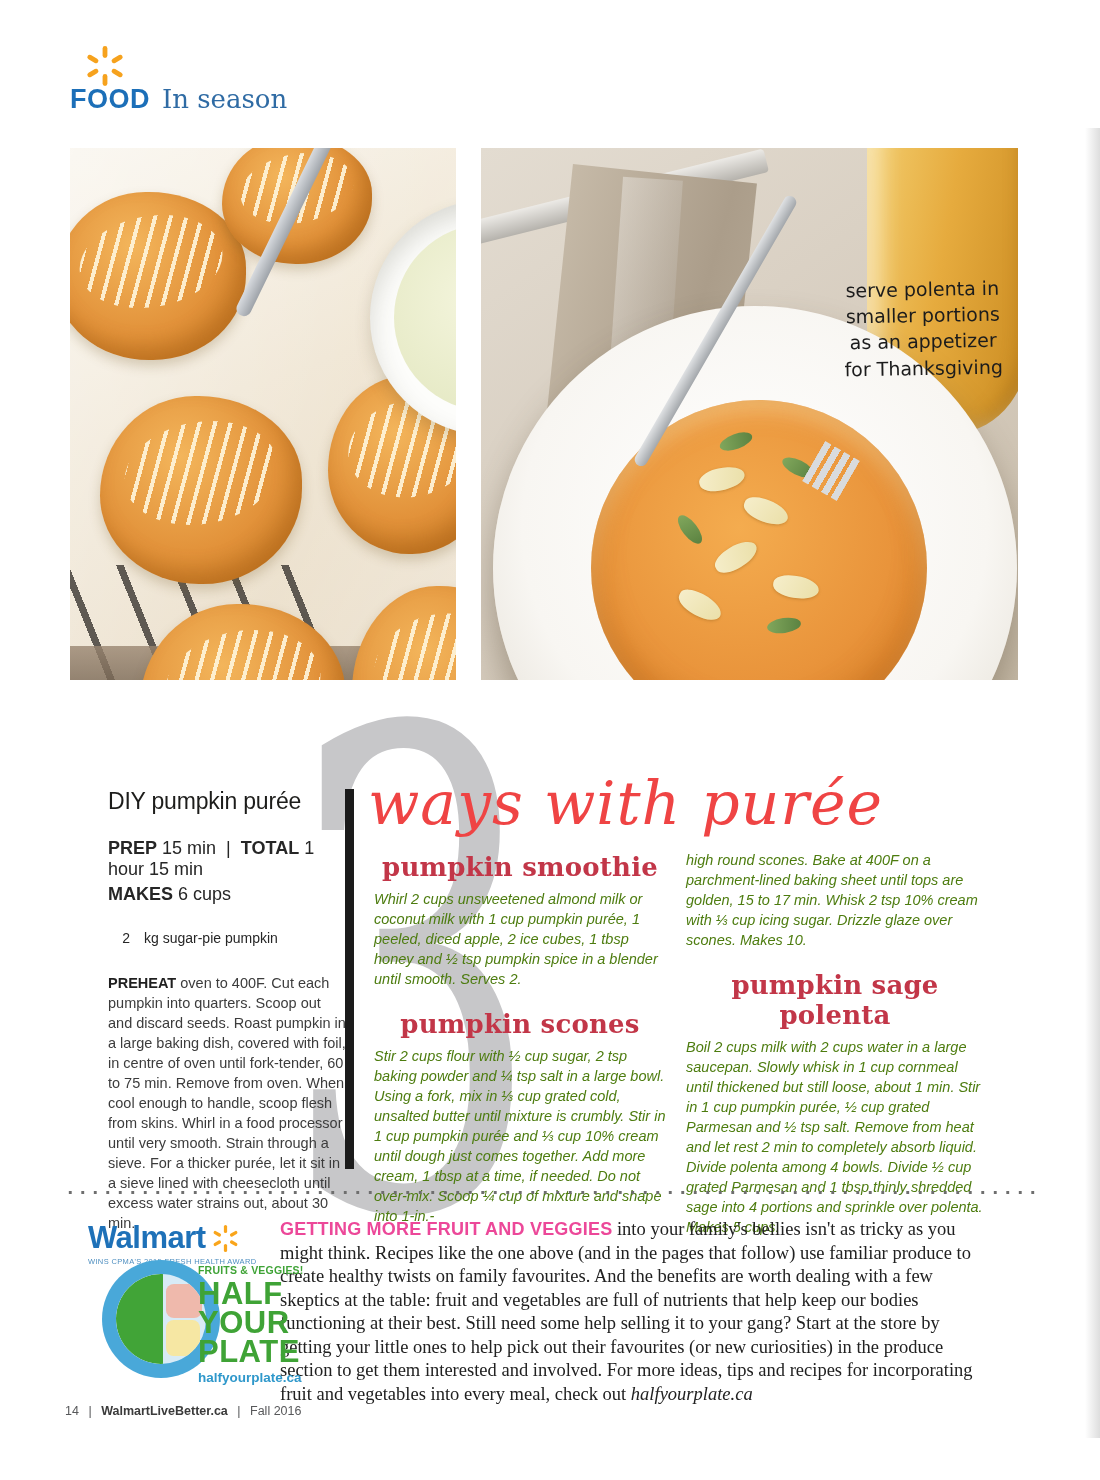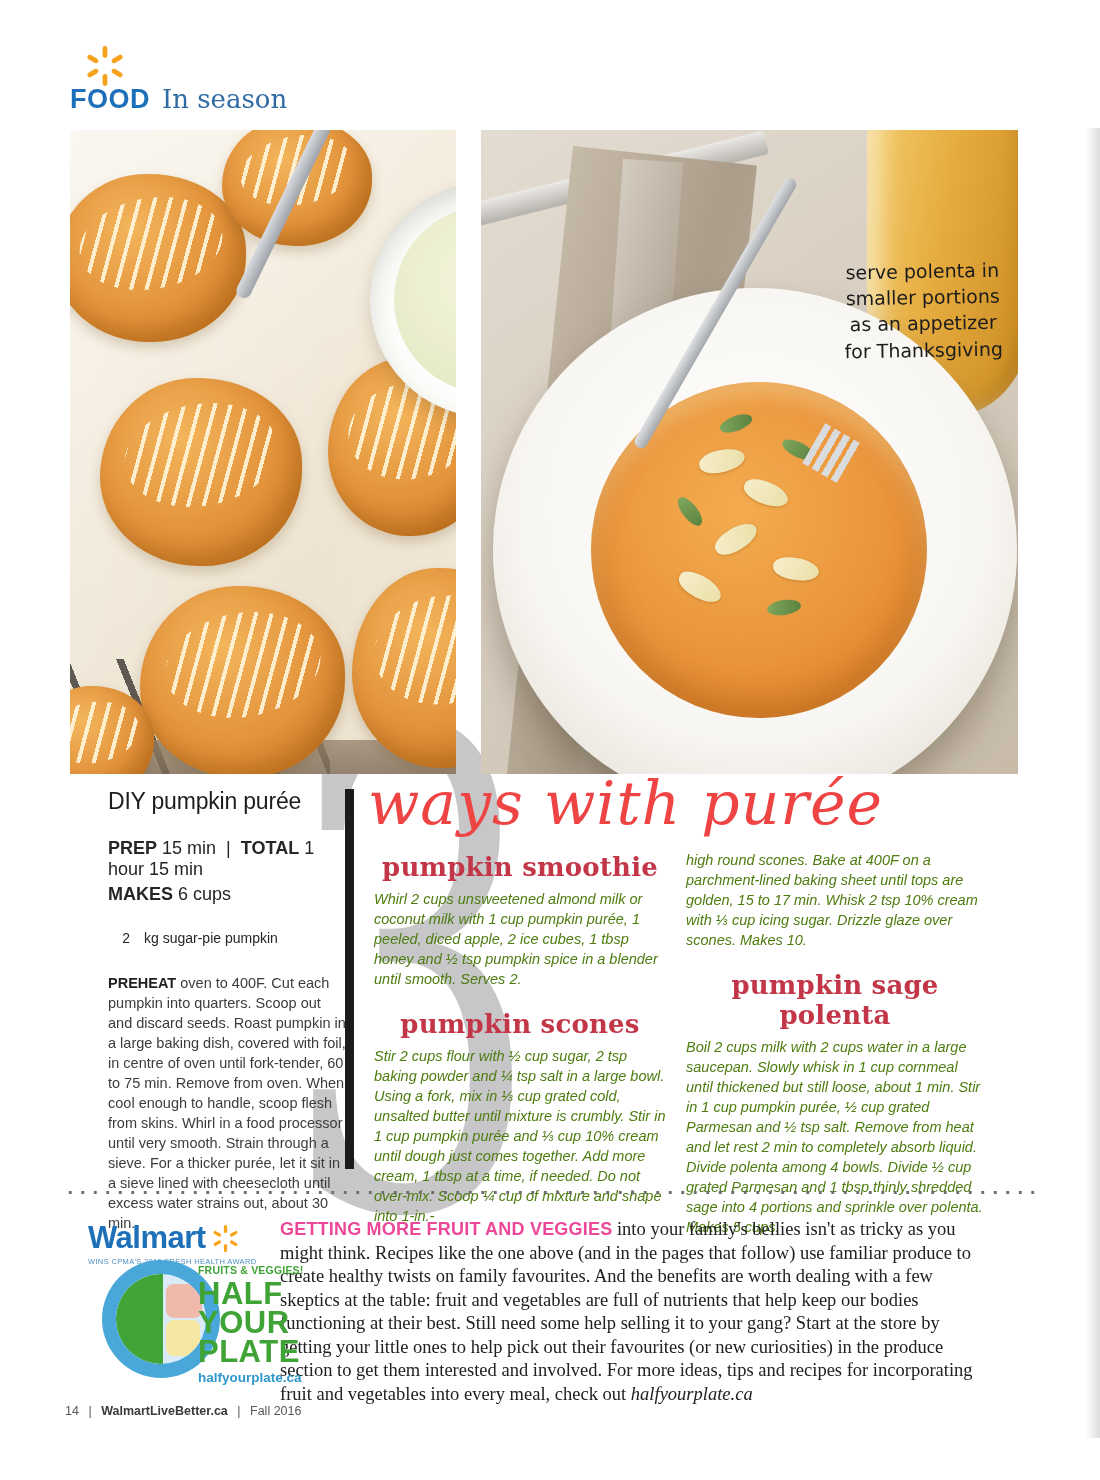--- a/index.html
+++ b/index.html
@@ -11,21 +11,21 @@
   }
 
   
   .masthead { position:absolute; left:70px; top:46px; z-index:3; }
   .masthead .spark { width:50px; height:40px; color:#f6a21d; margin-left:10px; display:block; }
   .masthead-row { display:flex; align-items:flex-start; margin-top:-2px; }
   .food-label { font-size:27px; font-weight:800; letter-spacing:.5px; color:#1c6fb8; }
   .inseason-label { font-family:"DejaVu Serif", serif; font-size:26px; color:#2f6ba4; margin-left:12px; }
 
   
-  .photo { position:absolute; top:130px; height:644px; overflow:hidden; z-index:1; }
+  .photo { position:absolute; top:148px; height:532px; overflow:hidden; z-index:1; }
   .photo-left  { left:70px;  width:386px; background:linear-gradient(160deg,#f6f0e4 0%,#eee3cf 45%,#e6d8c0 100%); }
   .photo-right { left:481px; width:537px; background:linear-gradient(145deg,#e3dcd1 0%,#d6ccbe 55%,#c7bba8 100%); }
 
   .parchment { position:absolute; left:-30px; top:-20px; width:120%; height:108%;
     background:linear-gradient(115deg, rgba(255,255,255,.55), rgba(255,255,255,.15) 60%, rgba(255,255,255,.4));
     transform:rotate(-3deg); }
   .rack { position:absolute; left:-10px; bottom:0; width:70%; height:115px;
     background:repeating-linear-gradient(68deg, transparent 0 44px, #2e2a26 44px 51px); opacity:.75; }
   .wood-strip { position:absolute; left:0; bottom:0; width:100%; height:34px;
     background:linear-gradient(#9a8671,#7c6a57); opacity:.8; }

